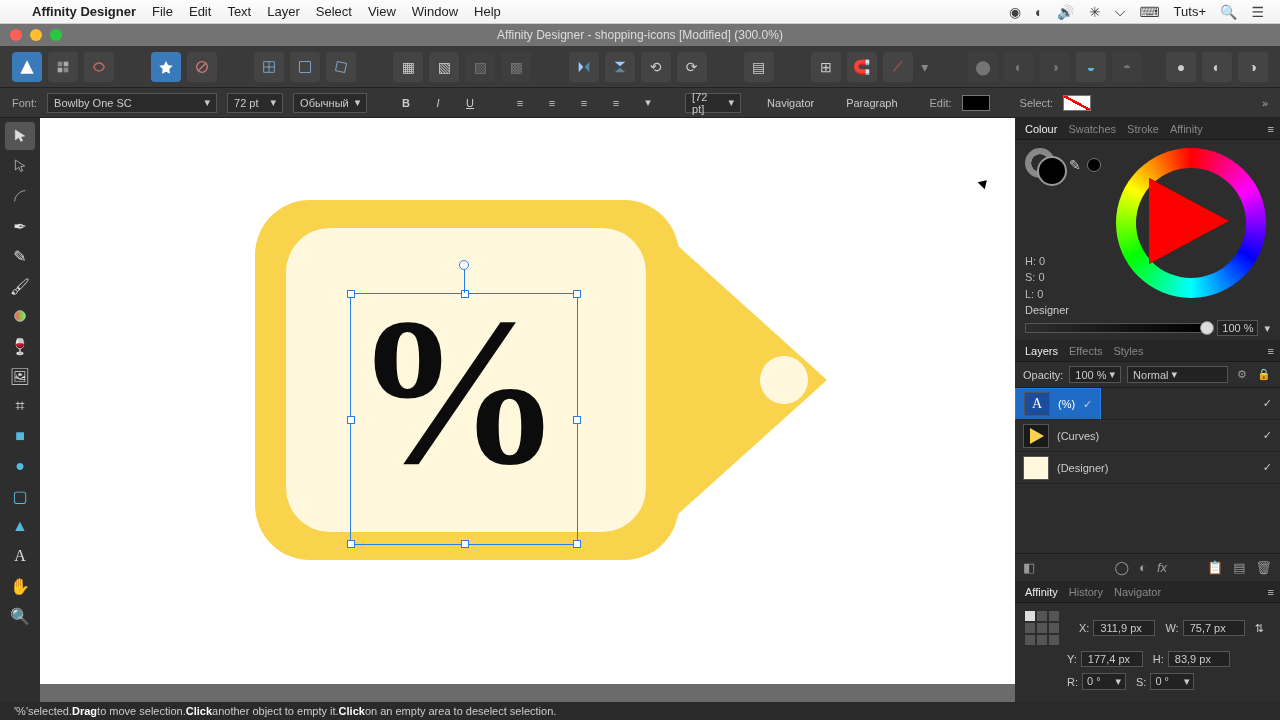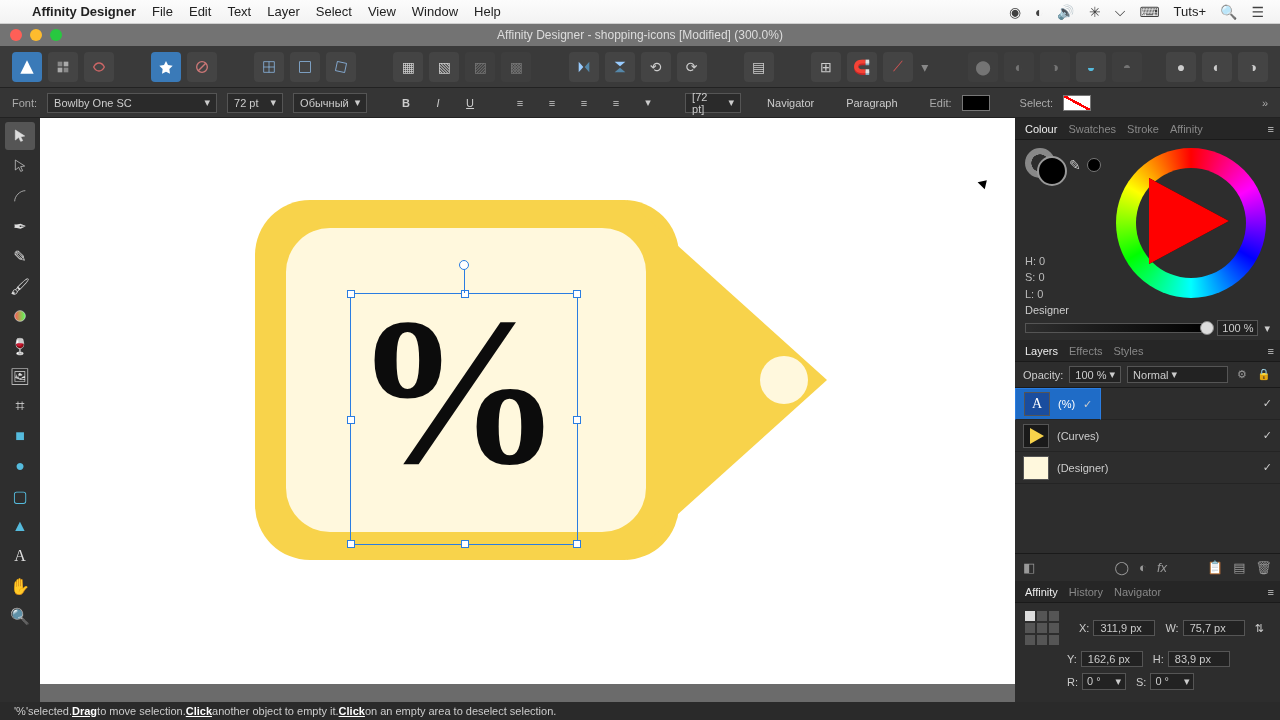--- a/index.html
+++ b/index.html
@@ -114,21 +114,21 @@
 .anchor { display:inline-grid; grid-template-columns: repeat(3,10px); grid-template-rows:repeat(3,10px); gap:2px; vertical-align:middle; margin-right:10px;}
 .anchor div { background:#555;}
 .anchor div.on { background:#ddd;}
 .xf-row { display:flex; gap:10px; margin-bottom:6px; align-items:center;}
 .xf-field { display:flex; gap:4px; align-items:center;}
 .xf-field .box { background:#222; border:1px solid #555; padding:1px 6px; width:62px;}
 .xf-combo { background:#222; border:1px solid #555; padding:1px 4px; width:44px; display:flex; justify-content:space-between;}
 
 
 .statusbar { height:18px; background:#2a2a2a; color:#ccc; font-size:11px; display:flex; align-items:center; padding:0 14px;}
-.statusbar b { color:#fff;text-decoration:underline;}
+.statusbar b { color:#fff;}
 </style>
 </head>
 <body>
 
 <div class="menubar">
   <div class="menubar-left">
     <span class="apple"></span>
     <span class="appname">Affinity Designer</span>
     <span>File</span>
     <span>Edit</span>
@@ -513,21 +513,21 @@
           </div>
         <div class="xf-field">
             <span>W:</span>
             <div class="box">75,7 px</div>
           </div>
         <span>⇅</span>
       </div>
       <div class="xf-row" style="margin-left:42px">
         <div class="xf-field">
             <span>Y:</span>
-            <div class="box">162,6 px</div>
+            <div class="box">177,4 px</div>
           </div>
         <div class="xf-field">
             <span>H:</span>
             <div class="box">83,9 px</div>
           </div>
       </div>
       <div class="xf-row" style="margin-left:42px">
         <div class="xf-field">
             <span>R:</span>
             <div class="xf-combo">

